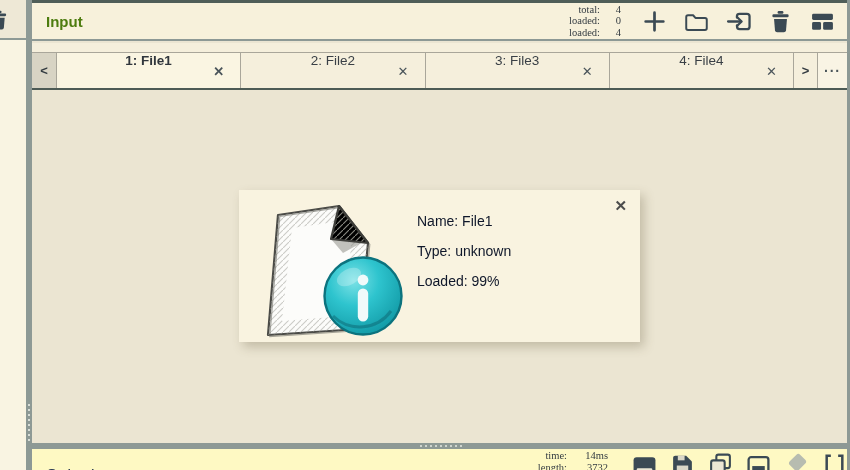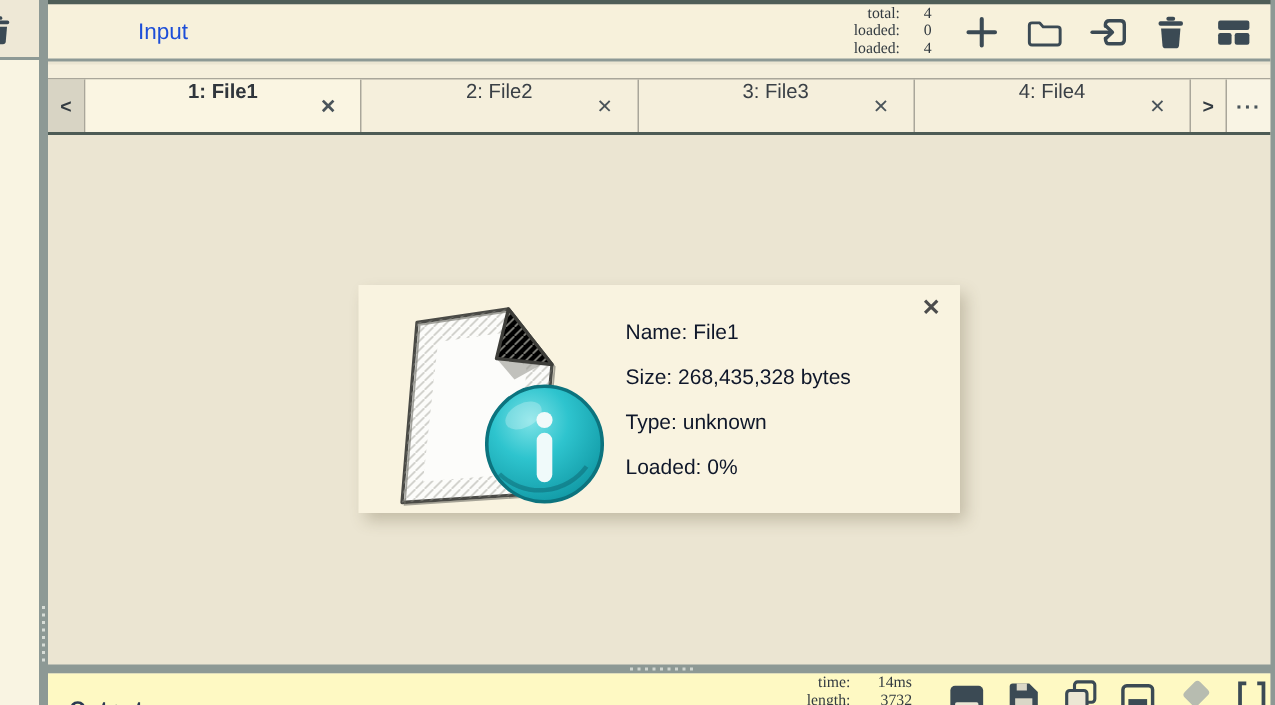--- a/index.html
+++ b/index.html
@@ -14,21 +14,21 @@
   .v-divider { position:absolute; left:26px; top:0; width:6px; height:470px; background:#8d9995; }
   .v-handle { position:absolute; top:404px; left:0; width:100%; display:flex; flex-direction:column; align-items:center; gap:3px; }
   .v-handle i { width:2px; height:2px; background:#d8ddd7; }
 
   .top-edge { position:absolute; left:32px; top:0; right:0; height:3px; background:#4f5e58; }
   .right-edge { position:absolute; right:0; top:0; width:3px; height:470px; background:#8d9995; }
 
   
   .input-header { position:absolute; left:32px; top:3px; right:3px; height:38px; background:#f7f1db;
     border-bottom:2px solid #8d9995; display:flex; align-items:center; padding:0 8px 0 14px; }
-  .panel-title { font-size:15px; font-weight:normal; color:#1d4ed8;margin-left:46px; }
+  .panel-title { font-size:15px; font-weight:bold; color:#4d7c0f; }
   .hdr-right { margin-left:auto; display:flex; align-items:center; gap:15px; }
   .mono { font-family:Liberation Serif, serif; }
   .len-stat { font-size:11.5px; white-space:nowrap; }
   .totals { display:grid; grid-template-columns:auto 14px; column-gap:7px; justify-items:end;
     font-size:10.5px; line-height:11.5px; }
   .hdr-icons { display:flex; align-items:center; gap:17px; margin:0 4px 0 6px; }
   .hdr-icons svg, .out-icons svg { width:25px; height:25px; color:#3b4a54; display:block; }
   .icon-btn { cursor:pointer; }
 
   
@@ -180,23 +180,22 @@
     <path d="M92,12 L121,49 L84,45 Z" fill="url(#hatch)" opacity="0.9"></path>
     <path d="M92,12 L121,49 L84,45 Z" fill="none" stroke="#3e3e3a" stroke-width="2.2" stroke-linejoin="round"></path>
     <circle cx="116" cy="102" r="38.5" fill="url(#sph)" stroke="#0c737e" stroke-width="2.4"></circle>
     <path d="M86,122 a38.5,38.5 0 0 0 58,-5" fill="none" stroke="#0a5f6a" stroke-width="3" opacity="0.45"></path>
     <ellipse cx="102" cy="83" rx="13" ry="8" fill="#ffffff" opacity="0.25" transform="rotate(-28 102 83)"></ellipse>
     <circle cx="116" cy="86" r="5.4" fill="#f0fafa"></circle>
     <rect x="110.8" y="94.5" width="10.4" height="33" rx="5.2" fill="#f0fafa"></rect>
   </svg>
   <div class="card-text">
     <div>Name: File1</div>
-    <div>Size: 268,435,328 bytes</div>
     <div>Type: unknown</div>
-    <div>Loaded: 0%</div>
+    <div>Loaded: 99%</div>
   </div>
   <span class="card-close">✕</span>
 </div>
 
 <div class="h-divider">
   <div class="h-handle">
     <i></i>
       <i></i>
       <i></i>
       <i></i>

